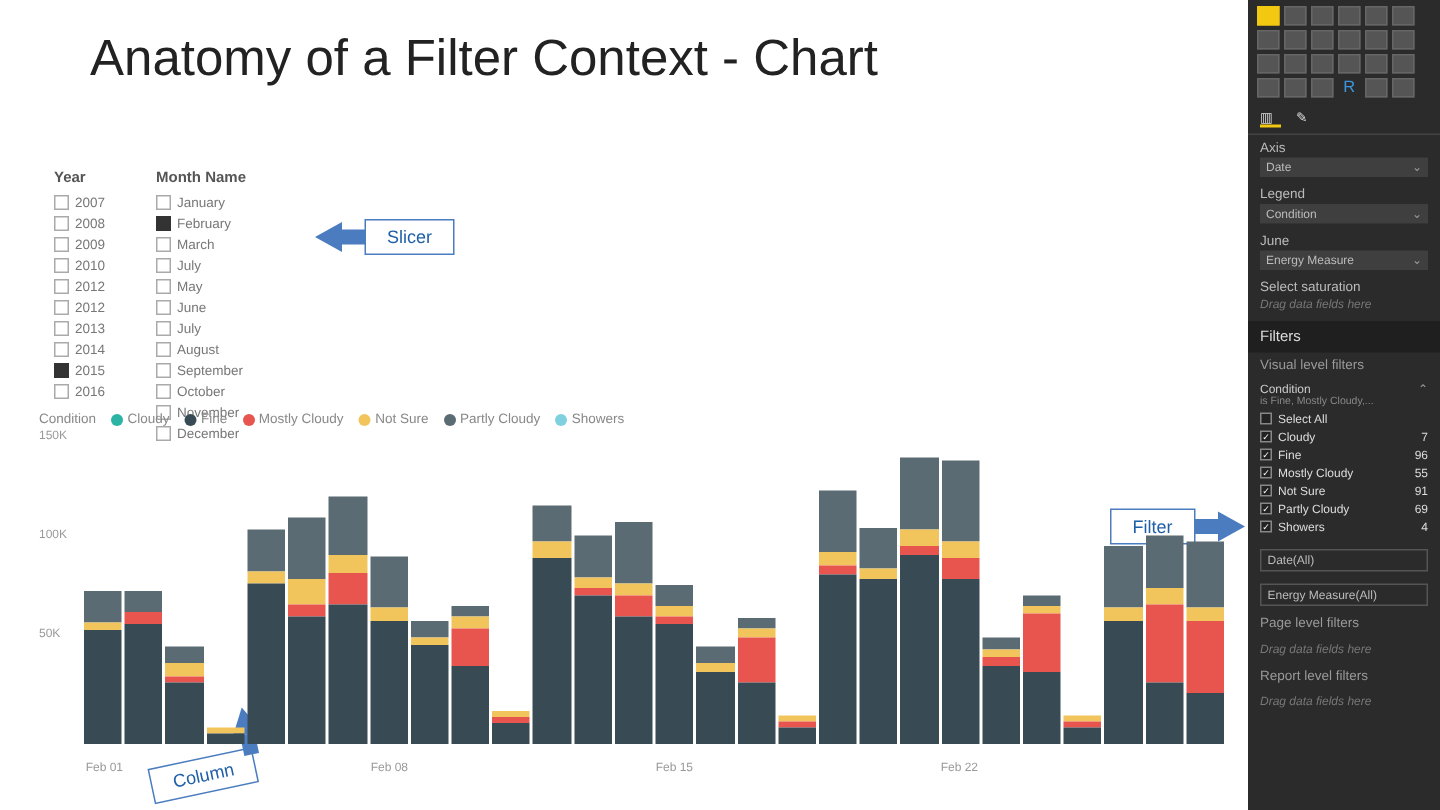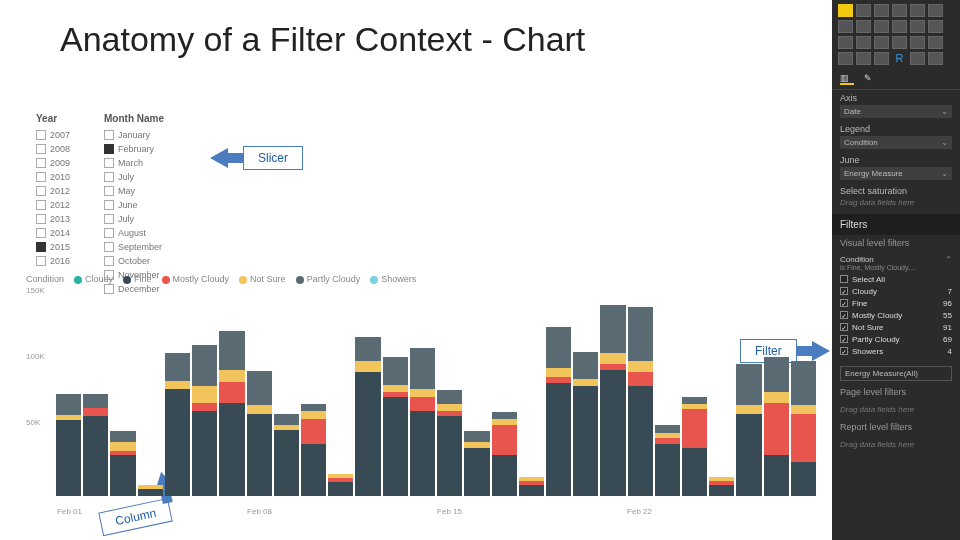--- a/index.html
+++ b/index.html
@@ -475,20 +475,25 @@
             <div class="cb ck"></div>
             <span>Showers</span>
           </div>
           <span>4</span>
         </div>
       </div>
   </div>
 
   <div class="well">
       <div class="pill" style="background:transparent;border:1px solid #555">
+        <span>Date(All)</span>
+      </div>
+    </div>
+  <div class="well">
+      <div class="pill" style="background:transparent;border:1px solid #555">
         <span>Energy Measure(All)</span>
       </div>
     </div>
 
   <div class="well" style="color:#999">Page level filters</div>
   <div class="well">
       <div class="placeholder">Drag data fields here</div>
     </div>
   <div class="well" style="color:#999">Report level filters</div>
   <div class="well">

